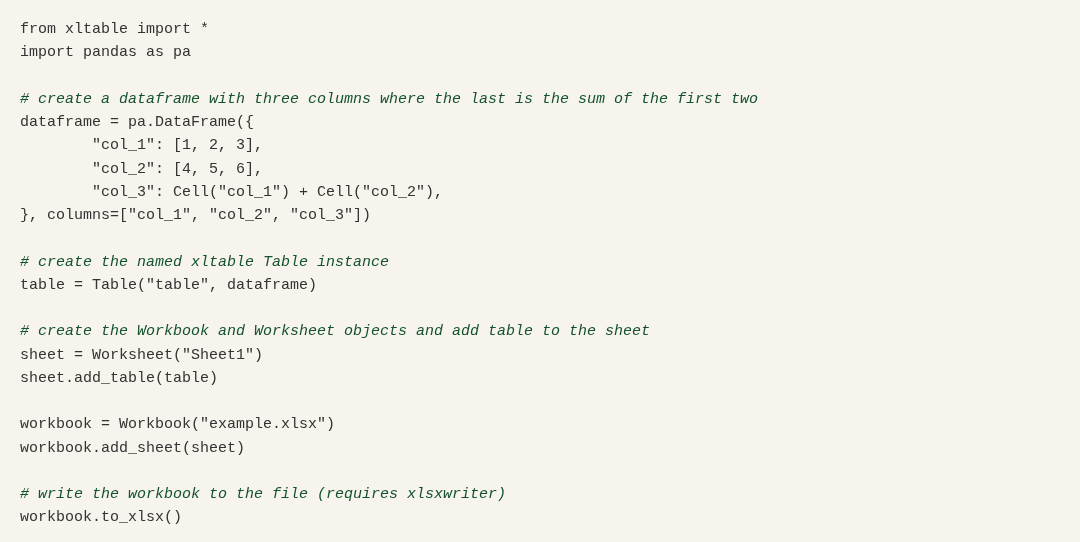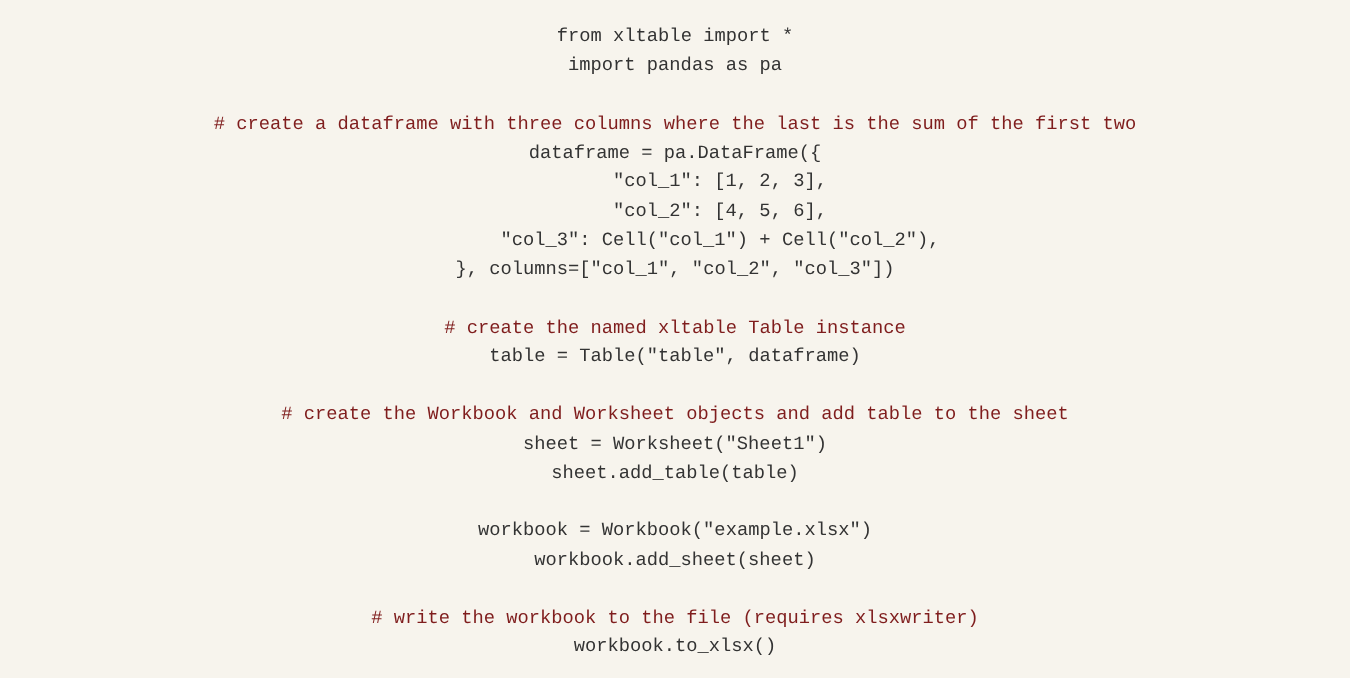--- a/index.html
+++ b/index.html
@@ -15,25 +15,25 @@
       color: #333333;
       padding: 18px 20px;
       width: 1080px;
       height: 542px;
       overflow: hidden;
     }
     pre {
       white-space: pre;
       font-family: inherit;
       font-size: inherit;
-      text-align: center;
     }
     .line {
       min-height: 1.55em;
     }
     .comment {
-      color: #7f1d1d;
+      color: #14532d;
+      font-style: italic;
     }
   </style>
 </head>
 <body>
 
 <pre id="code-container"><div class="line">from xltable import *</div><div class="line">import pandas as pa</div><div class="line">&nbsp;</div><div class="line comment"># create a dataframe with three columns where the last is the sum of the first two</div><div class="line">dataframe = pa.DataFrame({</div><div class="line">        "col_1": [1, 2, 3],</div><div class="line">        "col_2": [4, 5, 6],</div><div class="line">        "col_3": Cell("col_1") + Cell("col_2"),</div><div class="line">}, columns=["col_1", "col_2", "col_3"])</div><div class="line">&nbsp;</div><div class="line comment"># create the named xltable Table instance</div><div class="line">table = Table("table", dataframe)</div><div class="line">&nbsp;</div><div class="line comment"># create the Workbook and Worksheet objects and add table to the sheet</div><div class="line">sheet = Worksheet("Sheet1")</div><div class="line">sheet.add_table(table)</div><div class="line">&nbsp;</div><div class="line">workbook = Workbook("example.xlsx")</div><div class="line">workbook.add_sheet(sheet)</div><div class="line">&nbsp;</div><div class="line comment"># write the workbook to the file (requires xlsxwriter)</div><div class="line">workbook.to_xlsx()</div></pre>
 
 </body></html>

